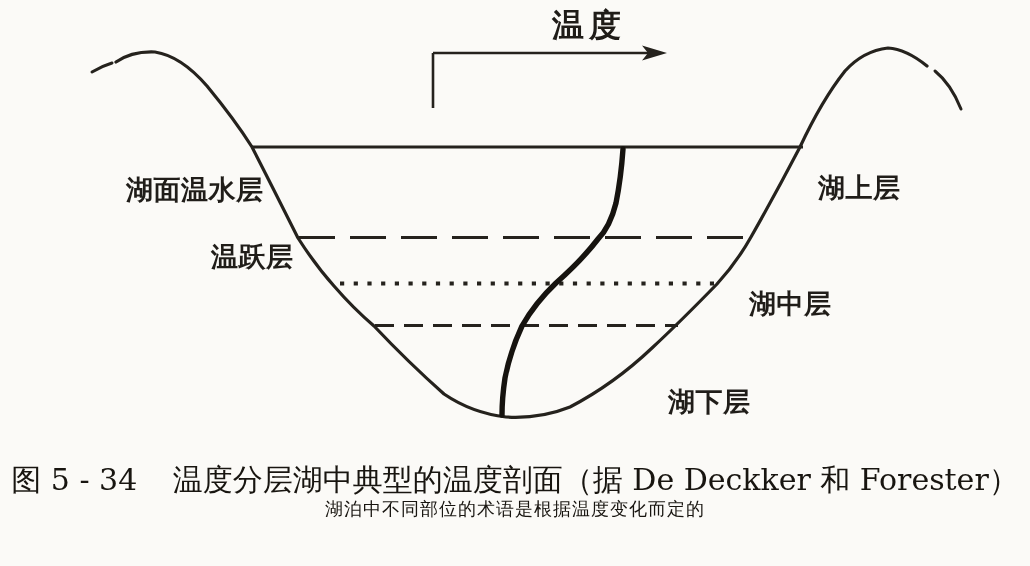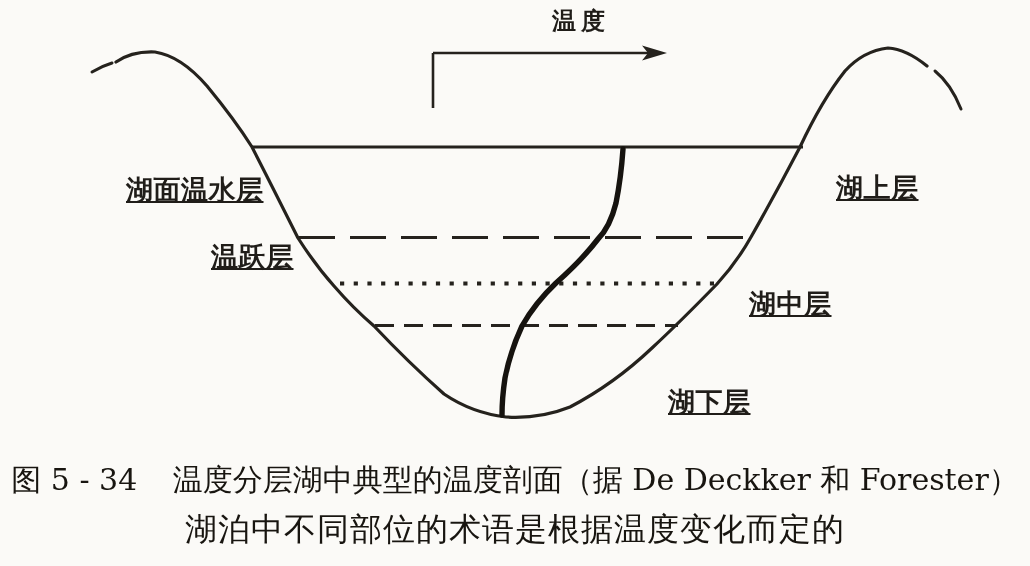--- a/index.html
+++ b/index.html
@@ -25,36 +25,35 @@
     display: block;
   }
   .dlabel {
     position: absolute;
     font-size: 27px;
     font-weight: bold;
     line-height: 1;
     white-space: nowrap;
     color: #201d19;
     letter-spacing: 0.5px;
-    text-decoration: underline;
   }
   .axis-label {
     position: absolute;
     left: 552px;
     top: 9px;
-    font-size: 24px;
+    font-size: 32px;
     font-weight: bold;
     letter-spacing: 5px;
     line-height: 1;
     white-space: nowrap;
   }
   .lbl-surface-warm { left: 126px; top: 176px; }
   .lbl-thermocline  { left: 211px; top: 243px; }
   .lbl-bottom-still { left: 229px; top: 346px; }
-  .lbl-epilimnion   { left: 836px; top: 174px; }
+  .lbl-epilimnion   { left: 818px; top: 174px; }
   .lbl-metalimnion  { left: 749px; top: 290px; }
   .lbl-hypolimnion  { left: 668px; top: 388px; }
   .caption-block {
     position: absolute;
     left: 0;
     top: 462px;
     width: 1030px;
     text-align: center;
   }
   .caption-line1 {
@@ -64,22 +63,21 @@
     color: #181510;
   }
   .caption-fignum {
     display: inline-block;
   }
   .caption-title {
     display: inline-block;
     margin-left: 26px;
   }
   .caption-line2 {
-    margin-top: 12px;
-    font-size: 32px;
+    font-size: 18px;
     line-height: 1.2;
     white-space: nowrap;
     color: #181510;
     letter-spacing: 1px;
   }
 </style>
 </head>
 <body>
 
 <div class="page">

